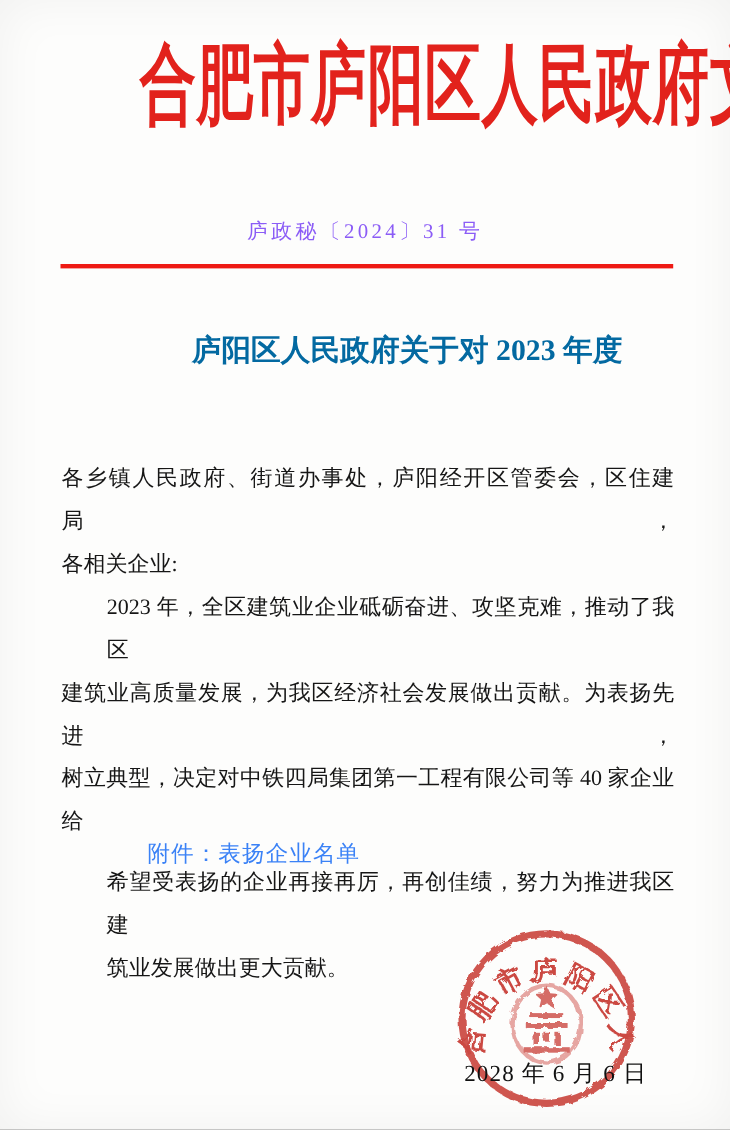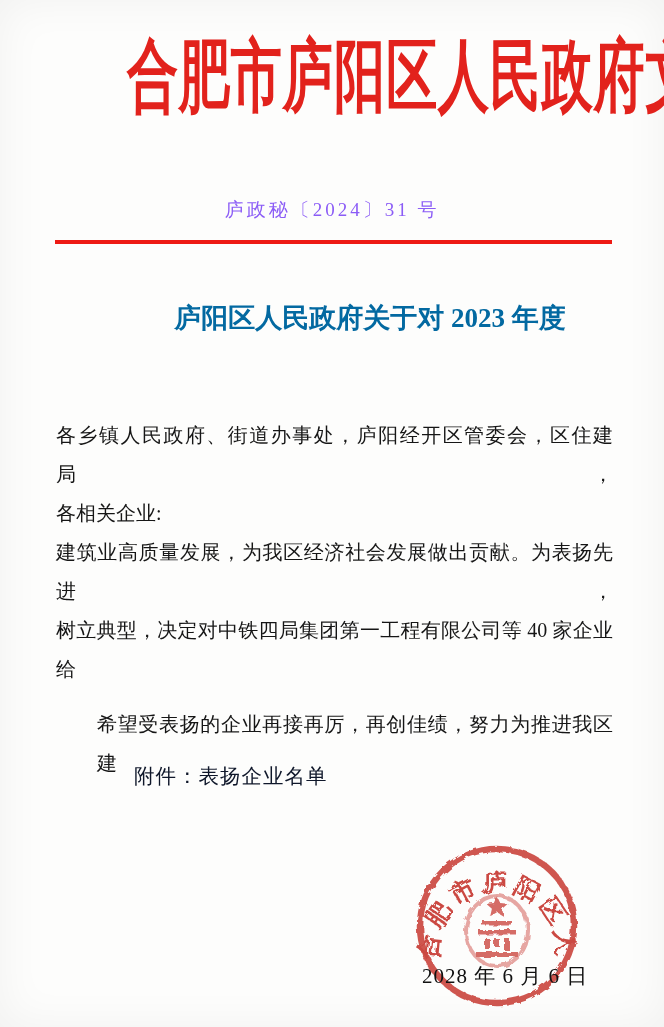--- a/index.html
+++ b/index.html
@@ -59,21 +59,21 @@
     position:absolute;top:416px;left:56px;width:557px;
     font-size:20px;
     line-height:39px;
     color:#161616;
   }
   .bline{min-height:39px;}
   .bline.j{text-align:justify;text-align-last:justify;}
   .attachment{
     position:absolute;top:762px;left:134px;
     font-size:20.5px;
-    color:#0f172a;
+    color:#3b82f6;
     letter-spacing:1px;
   }
   .seal{
     position:absolute;left:412px;top:841px;
     width:170px;height:170px;
     mix-blend-mode:multiply;
     opacity:0.9;
   }
   .date-line{
     position:absolute;left:422px;top:962px;
@@ -96,23 +96,25 @@
 
   <div class="red-line"></div>
 
   <div class="doc-title">
     <div>庐阳区人民政府关于对 2023 年度</div>
   </div>
 
   <div class="body-lines">
       <div class="bline j" style="padding-left: 0px;">各乡镇人民政府、街道办事处，庐阳经开区管委会，区住建局，</div>
       <div class="bline" style="padding-left: 0px;">各相关企业:</div>
+      <div class="bline j" style="padding-left: 41px;">2023 年，全区建筑业企业砥砺奋进、攻坚克难，推动了我区</div>
       <div class="bline j" style="padding-left: 0px;">建筑业高质量发展，为我区经济社会发展做出贡献。为表扬先进，</div>
       <div class="bline j" style="padding-left: 0px;">树立典型，决定对中铁四局集团第一工程有限公司等 40 家企业给</div>
       <div class="bline j" style="padding-left: 41px; margin-top: 16px;">希望受表扬的企业再接再厉，再创佳绩，努力为推进我区建</div>
+      <div class="bline" style="padding-left: 41px;">筑业发展做出更大贡献。</div>
     </div>
 
   <div class="attachment">附件：表扬企业名单</div>
 
   <svg class="seal" viewBox="0 0 170 170" xmlns="http://www.w3.org/2000/svg">
     <defs>
       <filter id="rough" x="-10%" y="-10%" width="120%" height="120%">
         <feTurbulence type="fractalNoise" baseFrequency="0.15" numOctaves="2" result="n"></feTurbulence>
         <feDisplacementMap in="SourceGraphic" in2="n" scale="5"></feDisplacementMap>
       </filter>

